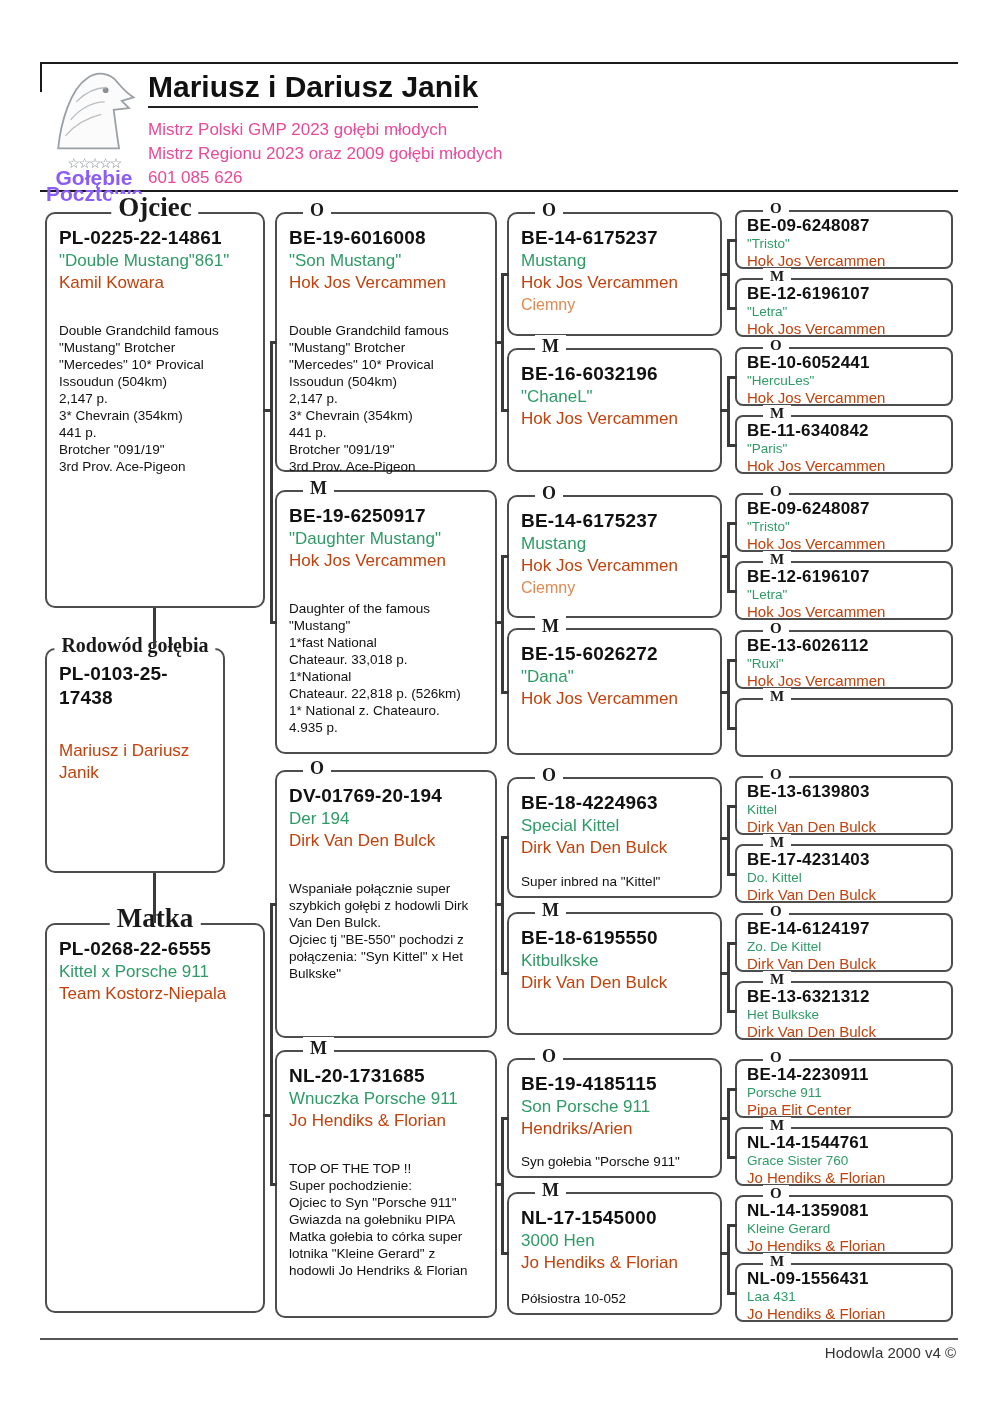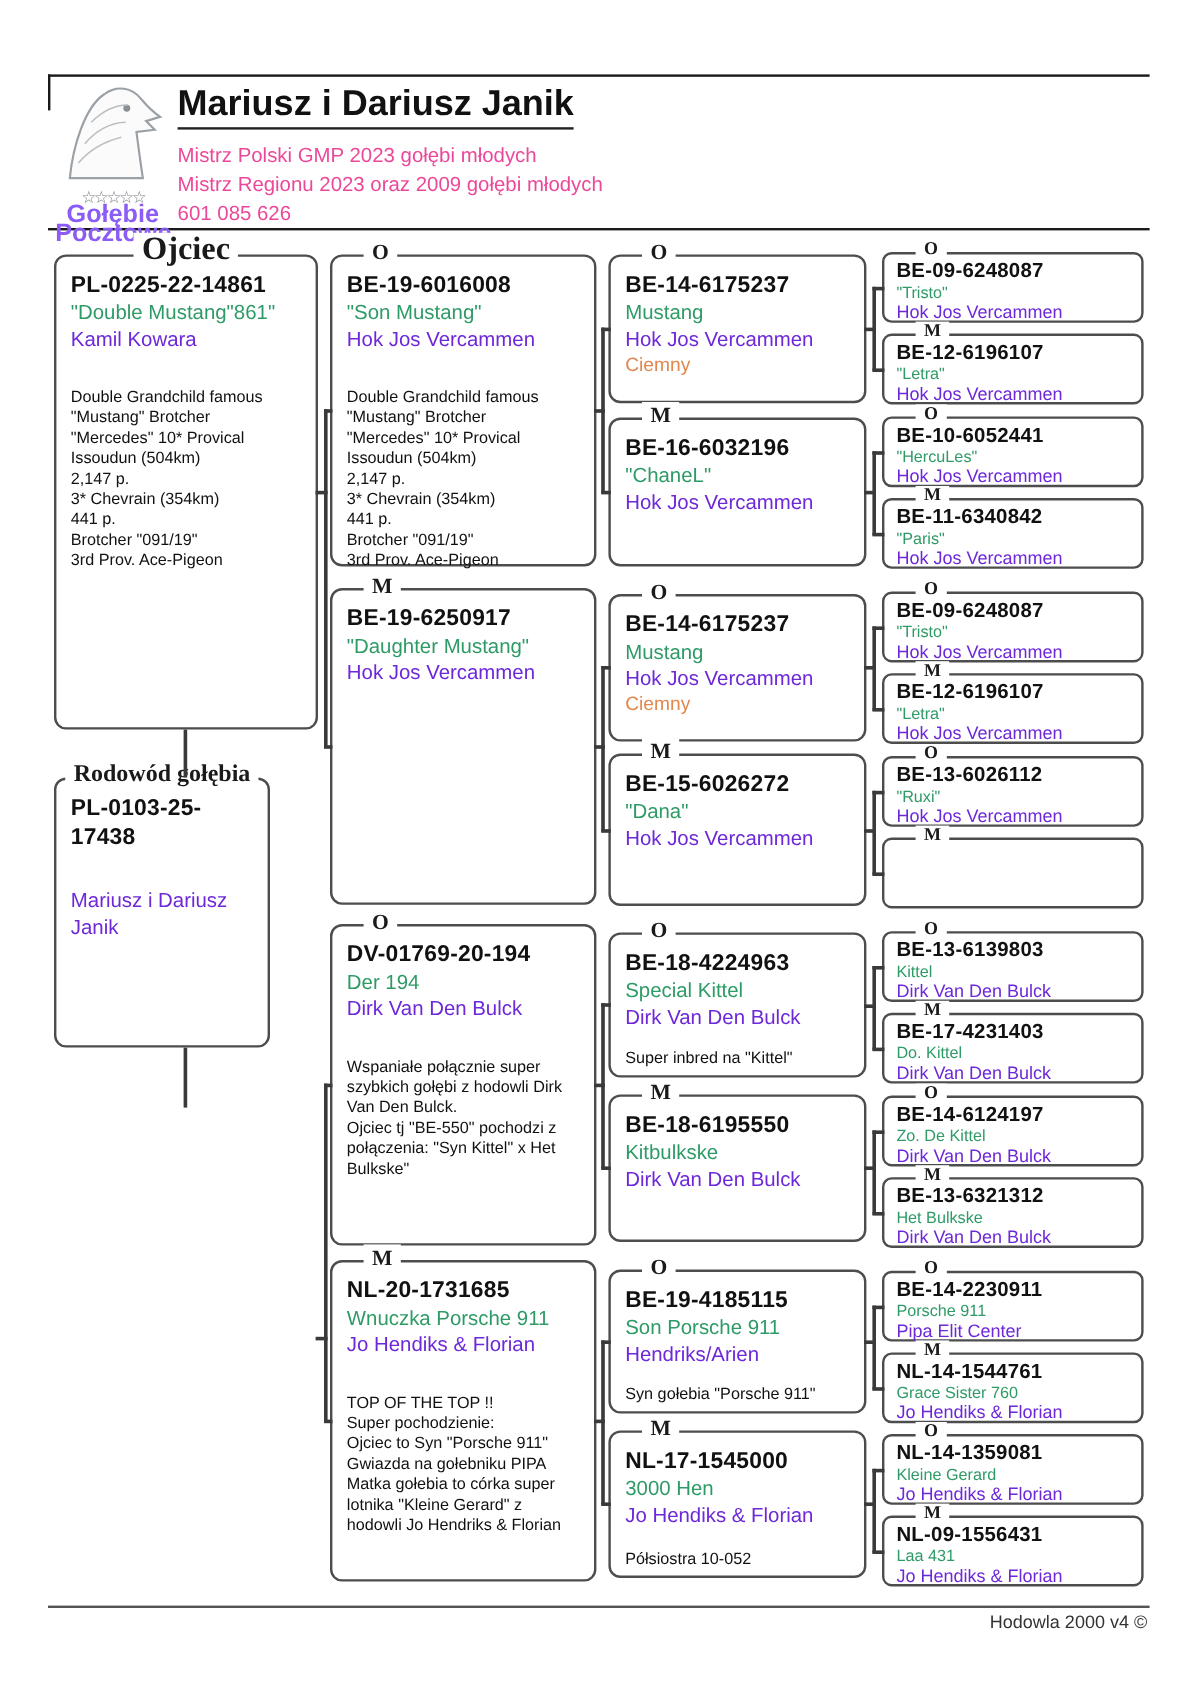--- a/index.html
+++ b/index.html
@@ -19,21 +19,21 @@
   
   .box { position:absolute; background:#fff; border:2px solid #4d4d4d; border-radius:10px; padding:8px 12px; }
   .chip { position:absolute; top:-15px; background:#fff; padding:0 7px; font-family:"Liberation Serif", serif;
           font-weight:bold; color:#1a1a1a; line-height:22px; height:22px; white-space:nowrap; }
   .sex-chip { left:26px; font-size:18px; }
   .title-chip { left:50%; transform:translateX(-50%); font-size:27px; top:-20px; line-height:26px; height:26px; }
   .title-chip.small { font-size:20px; top:-16px; line-height:22px; height:22px; }
 
   .ring  { font-weight:bold; font-size:19px; color:#111; letter-spacing:.2px; line-height:24px; margin-top:4px; }
   .name  { font-size:17px; color:#2e9b66; line-height:22px; }
-  .owner { font-size:17px; color:#6d28d9; line-height:22px; }
+  .owner { font-size:17px; color:#c2410c; line-height:22px; }
   .extra { font-size:16px; color:#e08850; line-height:22px; }
   .desc  { font-size:13.5px; color:#111; line-height:17px; white-space:pre-line; margin-top:28px; }
   .g3desc { position:absolute; left:12px; bottom:7px; font-size:13.5px; color:#111; white-space:pre-line; }
 
   .g4 { padding:2px 10px; border-radius:8px; }
   .g4 .ring  { font-size:17px; line-height:21px; margin-top:1px; }
   .g4 .name  { font-size:13.5px; line-height:16px; }
   .g4 .owner { font-size:15px; line-height:17px; }
   .g4 .chip  { top:-12px; font-size:15px; line-height:16px; height:16px; }
 
@@ -82,20 +82,26 @@
 Brotcher "091/19"
 3rd Prov. Ace-Pigeon</div>
   </div>
 
   <div class="box" style="left:45px;top:648px;width:180px;height:225px">
     <span class="chip title-chip small">Rodowód gołębia</span>
     <div class="ring">PL-0103-25-17438</div>
     <div class="owner" style="margin-top:30px">Mariusz i Dariusz Janik</div>
   </div>
 
+  <div class="box" style="left:45px;top:923px;width:220px;height:390px">
+    <span class="chip title-chip">Matka</span>
+    <div class="ring">PL-0268-22-6555</div>
+    <div class="name">Kittel x Porsche 911</div>
+    <div class="owner">Team Kostorz-Niepala</div>
+  </div>
 
   <div class="box" style="left:275px;top:212px;width:222px;height:260px">
     <span class="chip sex-chip">O</span>
     <div class="ring">BE-19-6016008</div>
     <div class="name">"Son Mustang"</div>
     <div class="owner">Hok Jos Vercammen</div>
     <div class="desc">Double Grandchild famous
 "Mustang" Brotcher
 "Mercedes" 10* Provical
 Issoudun (504km)
@@ -103,20 +109,28 @@
 3* Chevrain (354km)
 441 p.
 Brotcher "091/19"
 3rd Prov. Ace-Pigeon</div>
   </div>
   <div class="box" style="left:275px;top:490px;width:222px;height:264px">
     <span class="chip sex-chip">M</span>
     <div class="ring">BE-19-6250917</div>
     <div class="name">"Daughter Mustang"</div>
     <div class="owner">Hok Jos Vercammen</div>
+    <div class="desc">Daughter of the famous
+"Mustang"
+1*fast National
+Chateaur. 33,018 p.
+1*National
+Chateaur. 22,818 p. (526km)
+1* National z. Chateauro.
+4.935 p.</div>
   </div>
   <div class="box" style="left:275px;top:770px;width:222px;height:268px">
     <span class="chip sex-chip">O</span>
     <div class="ring">DV-01769-20-194</div>
     <div class="name">Der 194</div>
     <div class="owner">Dirk Van Den Bulck</div>
     <div class="desc">Wspaniałe połącznie super
 szybkich gołębi z hodowli Dirk
 Van Den Bulck.
 Ojciec tj "BE-550" pochodzi z

